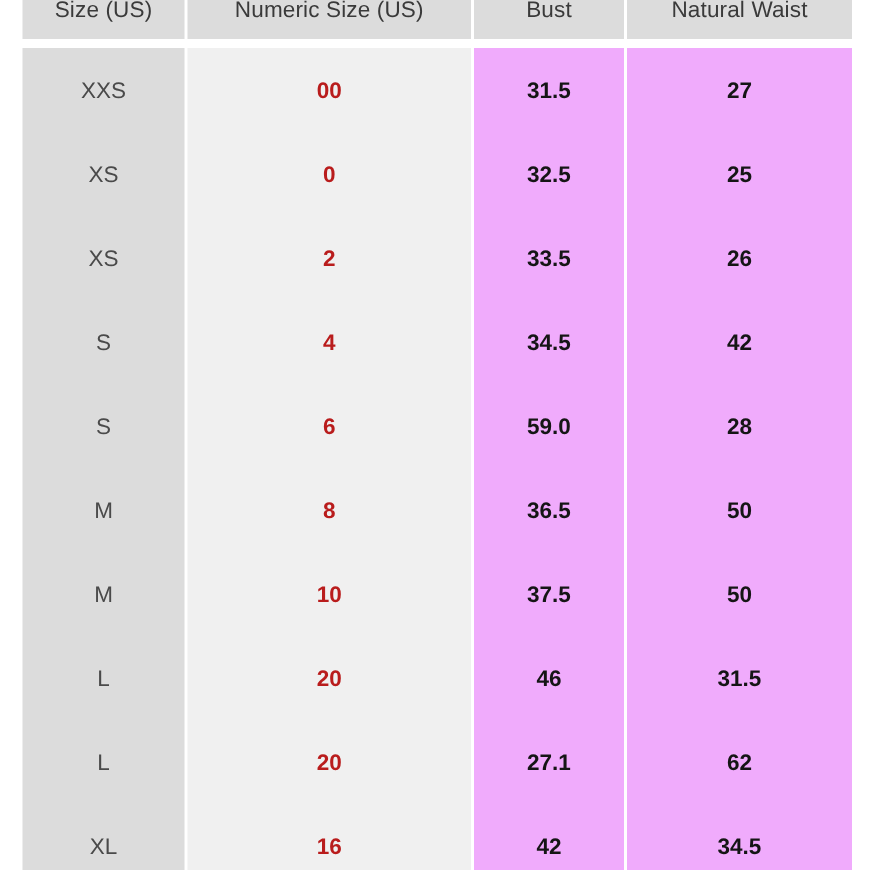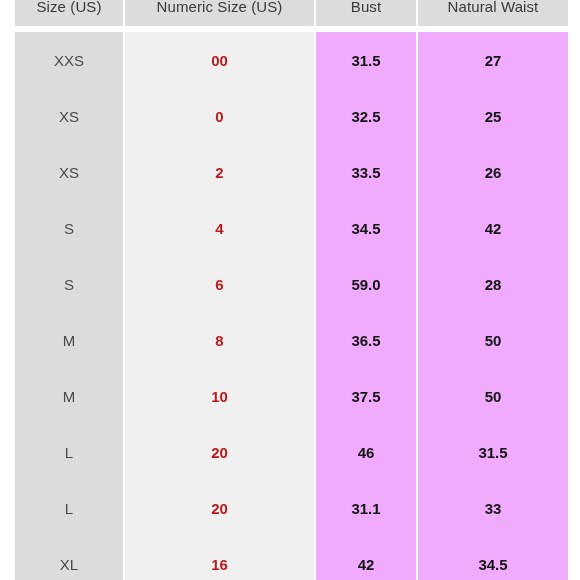--- a/index.html
+++ b/index.html
@@ -162,22 +162,22 @@
         </tr>
         <tr>
           <td class="col-size">L</td>
           <td class="col-numeric">20</td>
           <td class="col-bust">46</td>
           <td class="col-waist">31.5</td>
         </tr>
         <tr>
           <td class="col-size">L</td>
           <td class="col-numeric">20</td>
-          <td class="col-bust">31.1</td>
-          <td class="col-waist">33</td>
+          <td class="col-bust">27.1</td>
+          <td class="col-waist">62</td>
         </tr>
         <tr>
           <td class="col-size">XL</td>
           <td class="col-numeric">16</td>
           <td class="col-bust">42</td>
           <td class="col-waist">34.5</td>
         </tr>
       </tbody>
     </table>
   </div>

